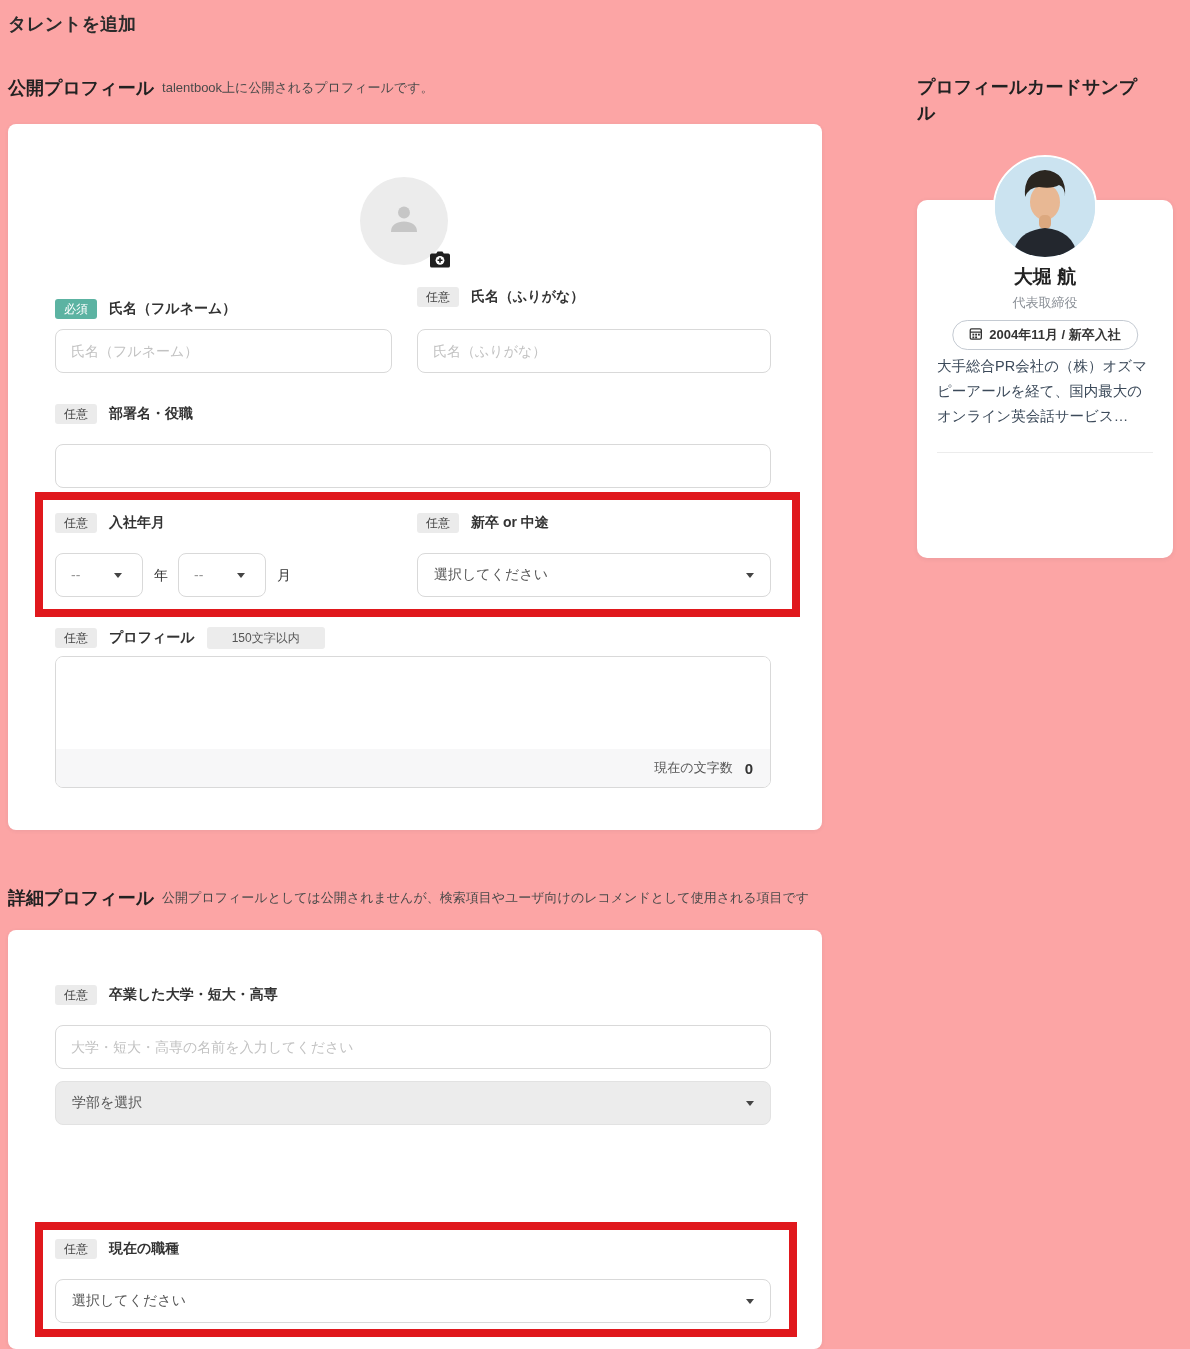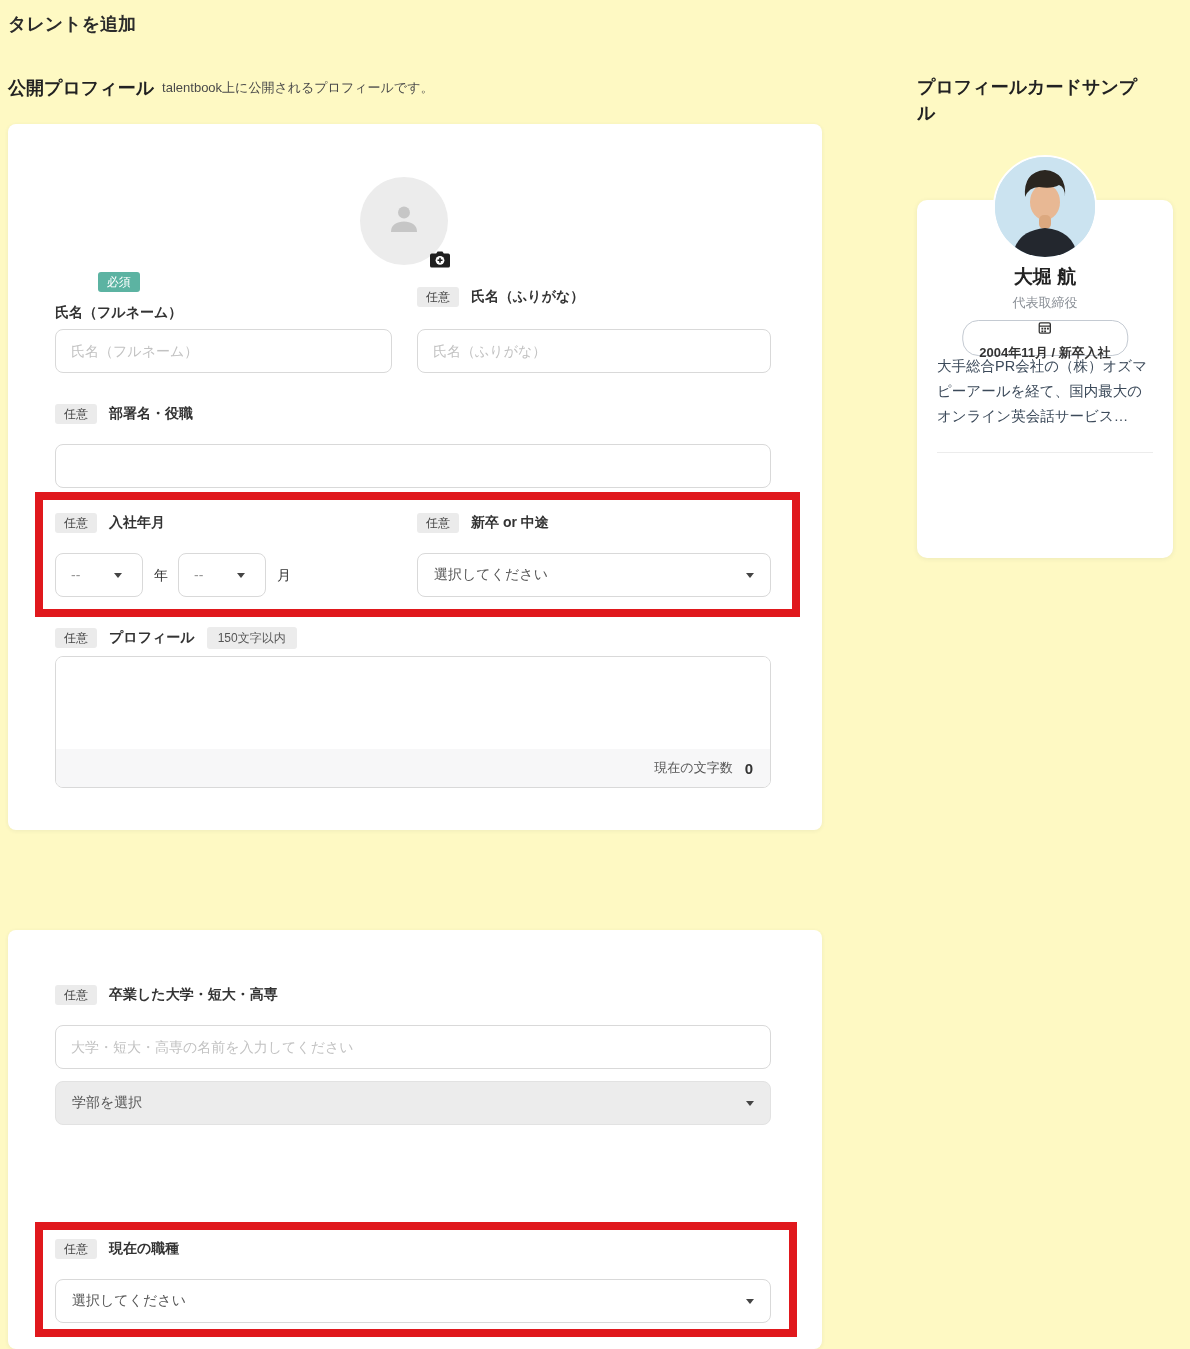--- a/index.html
+++ b/index.html
@@ -1,19 +1,19 @@
 <!DOCTYPE html>
 <html><head>
 <meta charset="utf-8">
 <style>
   * { margin:0; padding:0; box-sizing:border-box; }
   html,body { background:#f4f5f9; }
   .page {
     position:relative; width:1190px; height:1349px; overflow:hidden;
-    background:#fef9c3;
+    background:#fca5a5;
     font-family:"Liberation Sans","DejaVu Sans",sans-serif;
     color:#333;
   }
   .abs { position:absolute; }
 
   .page-title { left:8px; top:12px; font-size:18px; font-weight:bold; color:#2b2b2b; }
 
   .sec-head { display:flex; align-items:center; gap:8px; }
   .sec-head h2 { font-size:18px; font-weight:bold; color:#222; }
   .sec-head .sub { font-size:13px; color:#4a4a4a;text-align:center; }
@@ -28,21 +28,21 @@
                border-radius:50%; background:#ececec;
                display:flex; align-items:center; justify-content:center; }
   .camera-btn { position:absolute; left:70px; top:73px; width:20px; height:18px;
                 cursor:pointer; }
 
   .field-row { position:absolute; display:flex; align-items:center; gap:12px; }
   .badge { font-size:12px; padding:3px 9px; border-radius:3px; line-height:1.2;
            white-space:nowrap; }
   .badge-req { background:#5cb3a2; color:#fff; }
   .badge-opt { background:#ebebeb; color:#444; }
-  .badge-limit { background:#ececec; color:#555; padding:4px 11px; }
+  .badge-limit { background:#ececec; color:#555; padding:4px 25px; }
   .field-label { font-size:14px; font-weight:bold; color:#333; white-space:nowrap; }
 
   .text-input { position:absolute; height:44px; border:1px solid #d9d9d9;
                 border-radius:8px; background:#fff; font-size:14px; color:#333;
                 padding:0 15px; outline:none;
                 font-family:"Liberation Sans","DejaVu Sans",sans-serif; }
   .text-input::placeholder { color:#c2c2c2; }
 
   .select { position:absolute; height:44px; border:1px solid #d9d9d9; border-radius:8px;
             background:#fff; display:flex; align-items:center; padding:4px 16px;
@@ -74,23 +74,23 @@
                     line-height:26px; color:#222; }
   .sample-card { left:917px; top:200px; width:256px; height:358px; background:#fff;
                  border-radius:10px; box-shadow:0 1px 5px rgba(40,50,80,.08); }
   .sample-avatar { left:993px; top:155px; width:104px; height:104px; border-radius:50%;
                    overflow:hidden; z-index:3; background:#cbe3f0; border:2px solid #fff; }
   .s-name { position:absolute; top:64px; width:100%; text-align:center; font-size:19px;
             font-weight:bold; color:#222; }
   .s-title { position:absolute; top:94px; width:100%; text-align:center; font-size:13px;
              color:#8a8f96; }
   .s-pill { position:absolute; top:120px; left:50%; transform:translateX(-50%);
-            height:36px; border:1.5px solid #c4cad2; border-radius:16px;
+            height:30px; border:1.5px solid #c4cad2; border-radius:16px;
             display:flex; align-items:center; gap:7px; padding:0 16px;
-            font-size:13px; font-weight:bold; color:#333; white-space:nowrap;flex-direction:column; }
+            font-size:13px; font-weight:bold; color:#333; white-space:nowrap; }
   .s-bio { position:absolute; top:154px; left:20px; width:216px; font-size:14.5px;
            line-height:25px; color:#3c4a5a; }
   .s-div { position:absolute; top:252px; left:20px; width:216px; height:1px; background:#ececec; }
   .s-story { position:absolute; top:262px; left:22px; display:flex; gap:14px; }
   .s-thumb { width:66px; height:41px; background:#e3e3e3; flex:none; }
   .s-link { width:136px; font-size:13px; line-height:24px; color:#3778c0;
             text-decoration:underline; cursor:pointer; }
 </style>
 </head>
 <body>
@@ -115,21 +115,21 @@
       </span>
       <span class="camera-btn">
         <svg width="20" height="18" viewBox="0 0 20 18">
             <path d="M2 3.6h4.2L7.6 1.6h4.8l1.4 2h4.2A1.9 1.9 0 0 1 20 5.5v10.2a1.9 1.9 0 0 1-2 1.9H2a1.9 1.9 0 0 1-2-1.9V5.5a1.9 1.9 0 0 1 2-1.9z" fill="#1f1f1f"></path>
             <circle cx="10" cy="10.3" r="4.4" fill="#fff"></circle>
             <path d="M10 7.8v5M7.5 10.3h5" stroke="#1f1f1f" stroke-width="1.6"></path>
           </svg>
       </span>
     </div>
 
-    <div class="field-row" style="left:47px; top:148px;flex-direction:column;">
+    <div class="field-row" style="left:47px; top:175px;">
       <span class="badge badge-req">必須</span>
       <span class="field-label">氏名（フルネーム）</span>
     </div>
     <div class="field-row" style="left:409px; top:163px;">
       <span class="badge badge-opt">任意</span>
       <span class="field-label">氏名（ふりがな）</span>
     </div>
     <input class="text-input" style="left: 47px; top: 205px; width: 337px;" placeholder="氏名（フルネーム）">
     <input class="text-input" style="left: 409px; top: 205px; width: 354px;" placeholder="氏名（ふりがな）">
 
@@ -173,20 +173,24 @@
       <textarea style=""></textarea>
       <div class="ta-footer">
         <span>現在の文字数</span>
         <span class="counter-num">0</span>
       </div>
     </div>
   </div>
 
   <div class="red-box red1"></div>
 
+  <div class="abs sec-head" style="left:8px; top:886px;">
+    <h2>詳細プロフィール</h2>
+    <span class="sub">公開プロフィールとしては公開されませんが、検索項目やユーザ向けのレコメンドとして使用される項目です</span>
+  </div>
 
   <div class="card card2">
     <div class="field-row" style="left:47px; top:55px;">
       <span class="badge badge-opt">任意</span>
       <span class="field-label">卒業した大学・短大・高専</span>
     </div>
     <input class="text-input" style="left: 47px; top: 95px; width: 716px;" placeholder="大学・短大・高専の名前を入力してください">
 
     <div class="select gray" style="left:47px; top:151px; width:716px;">
       <span>学部を選択</span>

